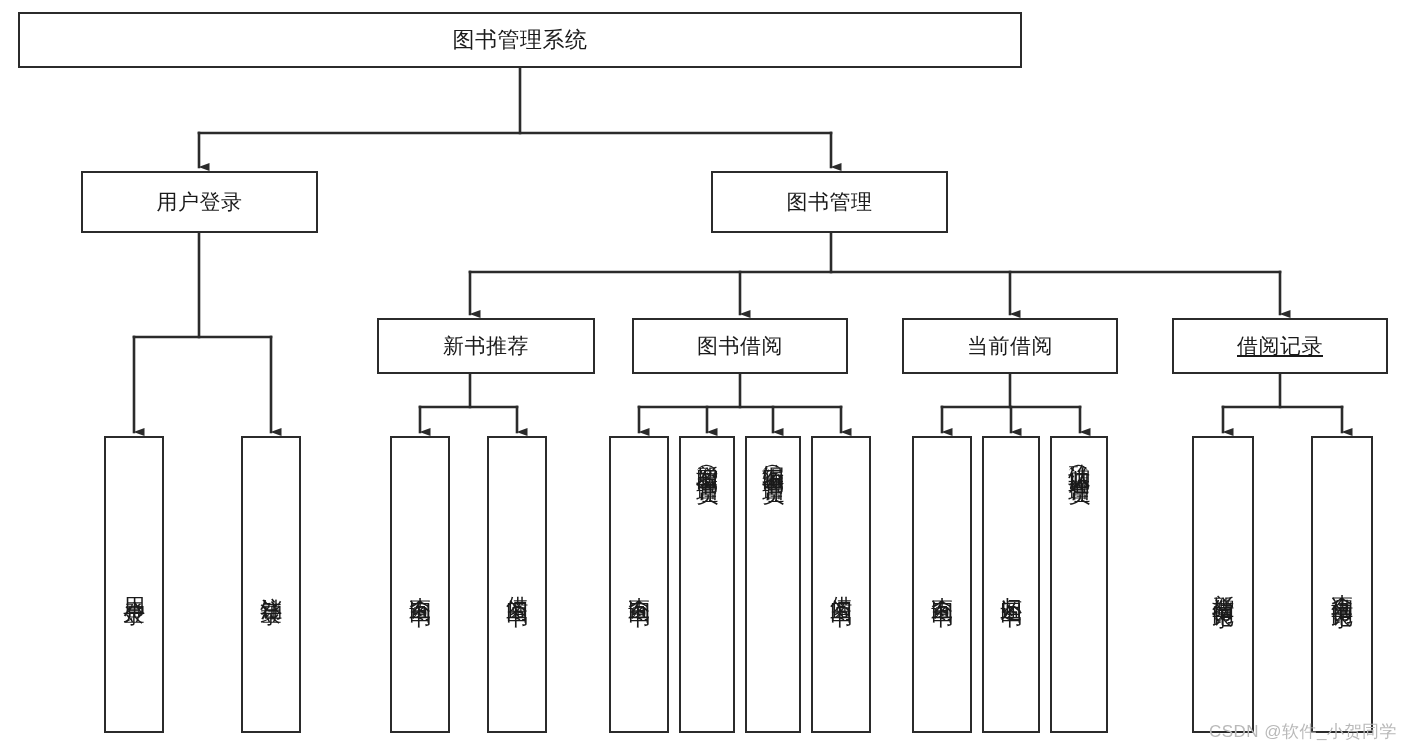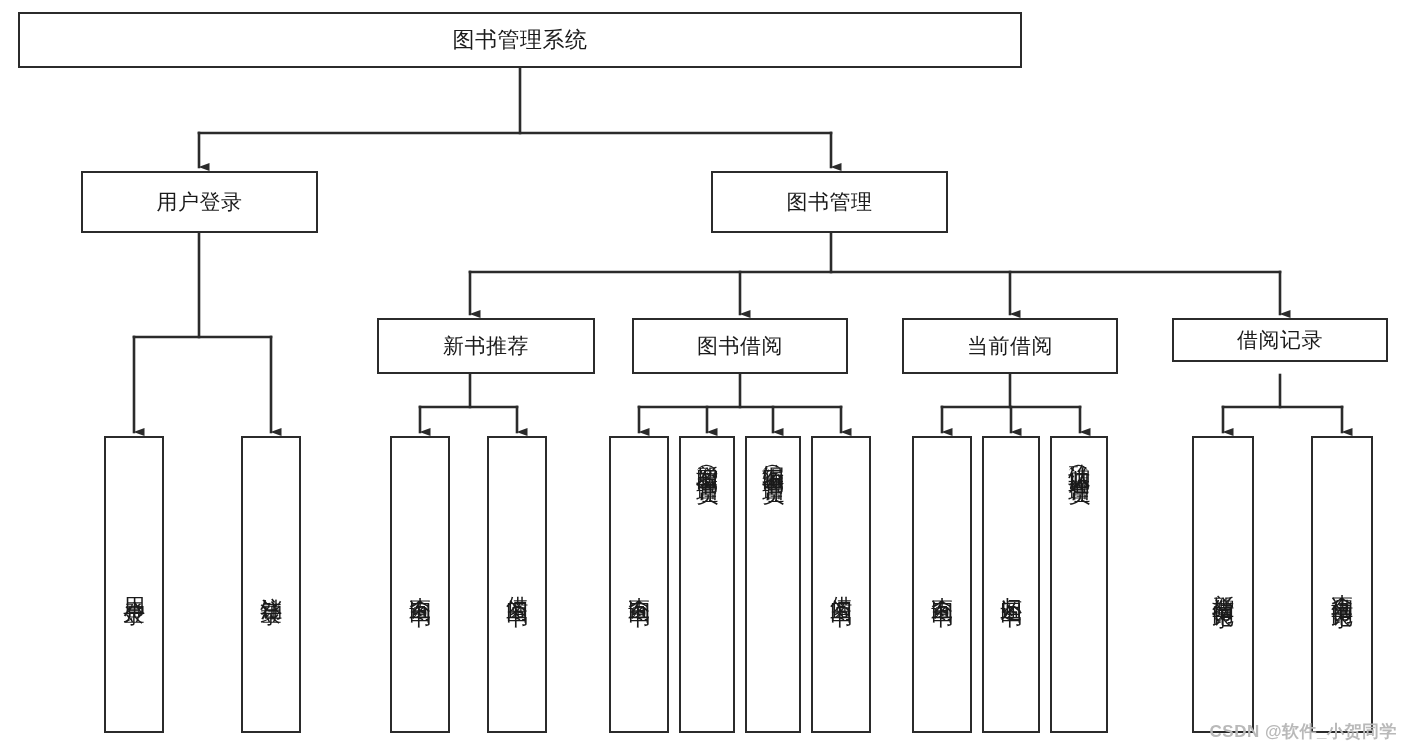--- a/index.html
+++ b/index.html
@@ -67,21 +67,20 @@
     padding-top: 0;
   }
   #watermark {
     position: absolute;
     right: 8px;
     bottom: 4px;
     font-size: 17px;
     color: #b9b9b9;
     letter-spacing: 0.5px;
     white-space: nowrap;
-    font-weight: bold;
   }
 </style>
 </head>
 <body>
 
 <div id="diagram-root">
 
   <svg id="edges-svg" viewBox="0 0 1405 747">
     <defs>
       <marker id="arrowhead" markerWidth="10" markerHeight="12" refX="4.5" refY="10.5" orient="auto" markerUnits="userSpaceOnUse">
@@ -145,21 +144,21 @@
 
   <div class="node horiz" style="left:377px; top:318px; width:218px; height:56px;">
     <span class="node-label">新书推荐</span>
   </div>
   <div class="node horiz" style="left:632px; top:318px; width:216px; height:56px;">
     <span class="node-label">图书借阅</span>
   </div>
   <div class="node horiz" style="left:902px; top:318px; width:216px; height:56px;justify-content:center;">
     <span class="node-label">当前借阅</span>
   </div>
-  <div class="node horiz" style="left:1172px; top:318px; width:216px; height:44px;">
+  <div class="node horiz" style="left:1172px; top:318px; width:216px; height:56px;text-decoration:underline;">
     <span class="node-label">借阅记录</span>
   </div>
 
   <div class="node vert center-text" style="left:104px; top:436px; width:60px; height:297px;">
     <span class="node-label">用户登录</span>
   </div>
   <div class="node vert center-text" style="left:241px; top:436px; width:60px; height:297px;">
     <span class="node-label">注销登录</span>
   </div>
 

